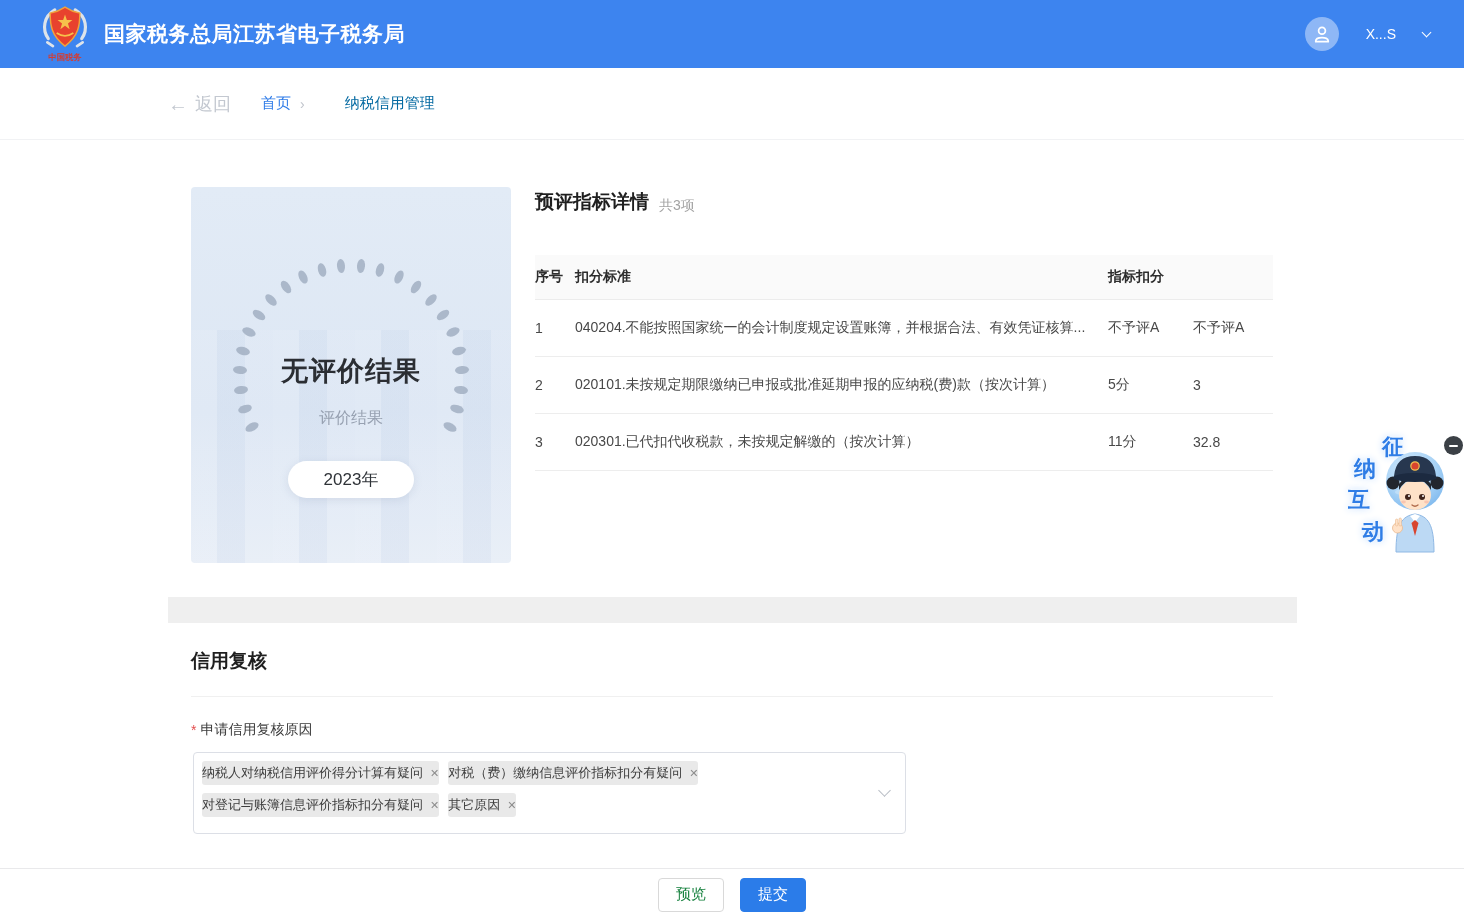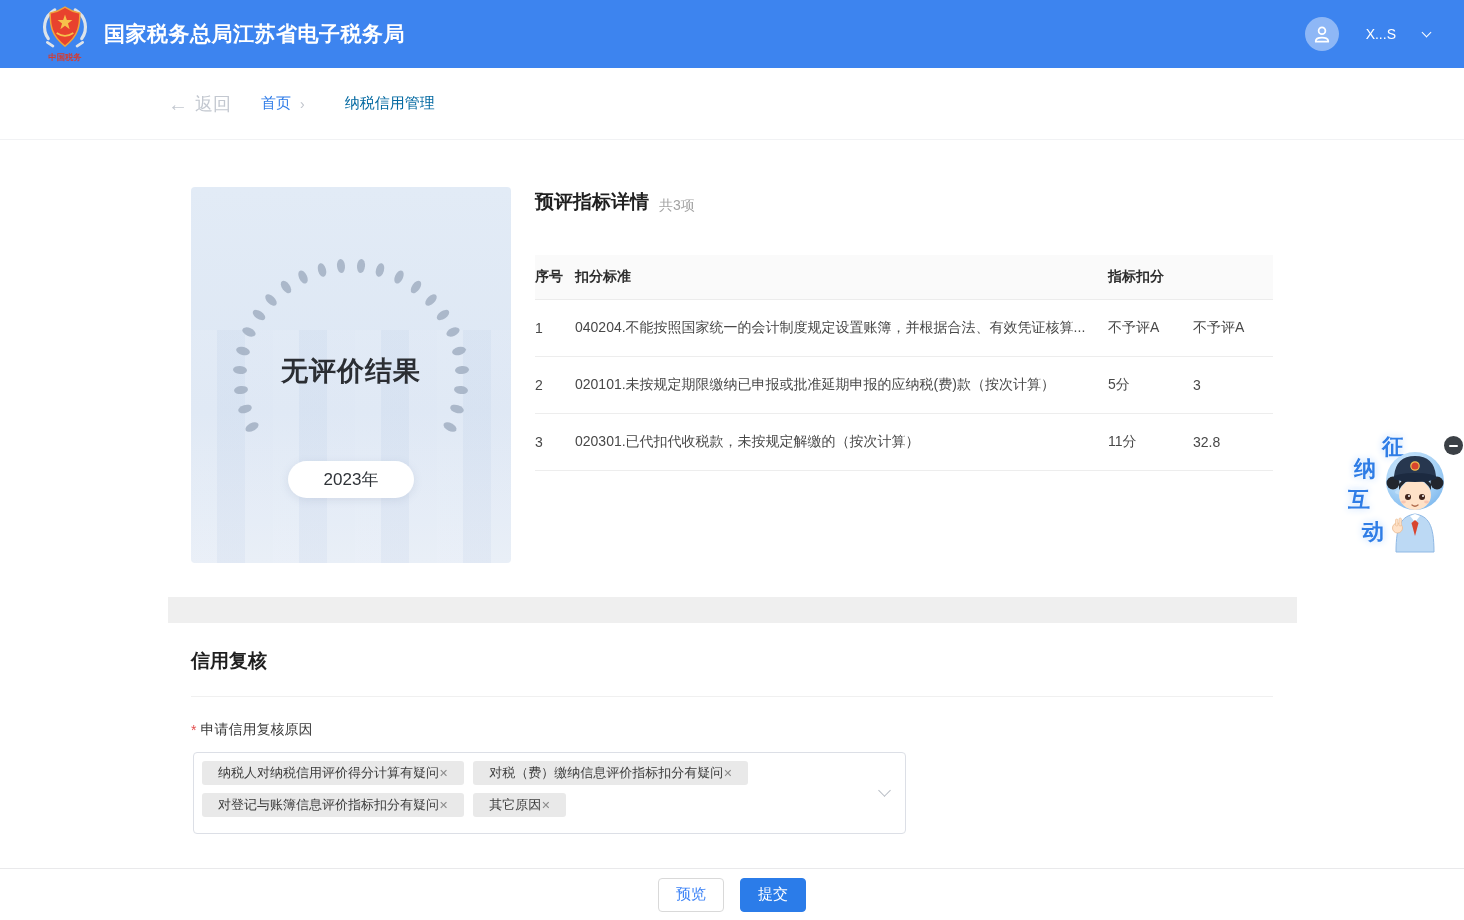--- a/index.html
+++ b/index.html
@@ -61,35 +61,35 @@
   
   .divider-band{width:1129px;height:26px;margin:34px 0 0 0;background:var(--band);}
   .review-title{font-size:19px;font-weight:700;color:#1f1f1f;margin:25px 0 0 23px;}
   .section-divider{height:1px;background:#f0f0f0;width:1082px;margin:22px 0 0 23px;}
   .reason-label-row{margin:24px 0 0 23px;font-size:14px;color:#3a3a3a;display:flex;align-items:center;gap:4px;}
   .req{color:#e34d4d;}
   .multiselect{position:relative;width:713px;min-height:68px;margin:13px 0 0 25px;border:1px solid #dcdfe6;border-radius:4px;
     padding:8px 42px 8px 8px;cursor:pointer;background:#fff;}
   .tag-row{display:flex;gap:9px;margin-bottom:8px;}
   .tag-row:last-child{margin-bottom:0;}
-  .tag{display:flex;align-items:center;background:#e9e9e9;border-radius:3px;height:24px;padding:0 16px;font-size:13px;color:#3c3c3c;white-space:nowrap;}
+  .tag{display:flex;align-items:center;gap:7px;background:#e9e9e9;border-radius:3px;height:24px;padding:0 0;font-size:13px;color:#3c3c3c;white-space:nowrap;}
   .tag-x{color:#8c8c8c;font-size:11px;cursor:pointer;line-height:1;}
   .select-chev{position:absolute;right:16px;top:50%;margin-top:-7px;width:9px;height:9px;border-right:1.6px solid #b7bcc4;border-bottom:1.6px solid #b7bcc4;transform:rotate(45deg);}
 
   
   .clipped-row{margin:41px 0 0 23px;height:9px;overflow:hidden;display:flex;align-items:flex-start;gap:4px;}
   .m-dot{width:3px;height:3px;background:#5b79a8;margin-top:3px;flex:0 0 auto;}
   .m-dash{width:16px;height:4px;background:#4c4c4c;margin-top:3px;flex:0 0 auto;}
   .m-dash.sm{width:7px;}
 
   
   .footer-bar{position:fixed;left:0;right:0;bottom:0;height:52px;background:#fff;border-top:1px solid #e9e9eb;
     display:flex;align-items:center;justify-content:center;gap:16px;z-index:20;}
   .btn{height:34px;padding:0 17px;border-radius:4px;font-size:15px;display:flex;align-items:center;cursor:pointer;font-family:inherit;}
-  .btn-plain{background:#fff;border:1px solid #d9d9d9;color:#3b82f6;text-align:center;}
+  .btn-plain{background:#fff;border:1px solid #d9d9d9;color:#15803d;text-align:center;}
   .btn-primary{background:var(--primary);border:1px solid var(--primary);color:#fff;}
 
   
   .assistant{position:absolute;left:1340px;top:428px;width:124px;height:140px;z-index:15;cursor:pointer;}
   .hud-char{position:absolute;font-size:22px;font-weight:700;color:#2f7de6;
     text-shadow:0 0 3px #fff,0 0 7px rgba(170,210,255,.95),0 0 2px #fff;}
   .hc0{left:42px;top:4px;}
   .hc1{left:14px;top:26px;}
   .hc2{left:8px;top:57px;}
   .hc3{left:22px;top:89px;}
@@ -163,20 +163,21 @@
           <div class="gauge-dot" style="left: 235.554px; top: 105.591px; transform: rotate(45.7826deg);"></div>
           <div class="gauge-dot" style="left: 247.976px; top: 120.86px; transform: rotate(55.9565deg);"></div>
           <div class="gauge-dot" style="left: 257.506px; top: 138.083px; transform: rotate(66.1304deg);"></div>
           <div class="gauge-dot" style="left: 263.844px; top: 156.719px; transform: rotate(76.3043deg);"></div>
           <div class="gauge-dot" style="left: 266.79px; top: 176.182px; transform: rotate(86.4783deg);"></div>
           <div class="gauge-dot" style="left: 266.253px; top: 195.858px; transform: rotate(96.6522deg);"></div>
           <div class="gauge-dot" style="left: 262.248px; top: 215.131px; transform: rotate(106.826deg);"></div>
           <div class="gauge-dot" style="left: 254.902px; top: 233.393px; transform: rotate(117deg);"></div>
         </div>
       <div class="result-text">无评价结果</div>
+      <div class="result-label">评价结果</div>
       <div class="year-pill">2023年</div>
     </div>
 
     <div class="indicators">
       <div class="ind-title-row">
         <span class="ind-title">预评指标详情</span>
         <span class="ind-count">共3项</span>
       </div>
       <div class="tbl">
         <div class="tbl-row tbl-head">

